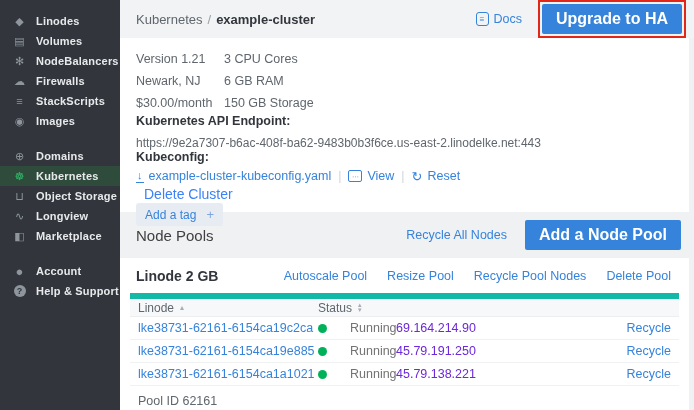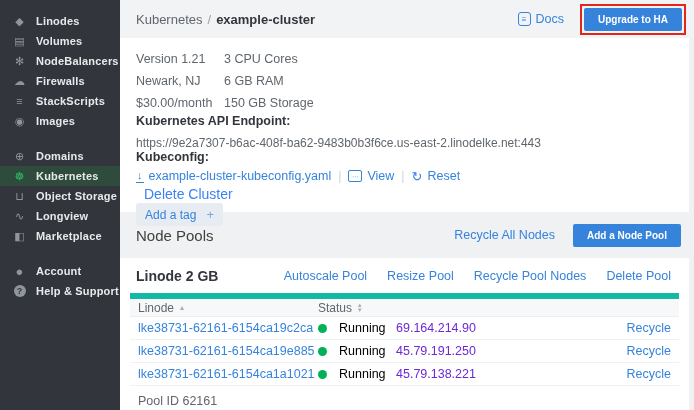--- a/index.html
+++ b/index.html
@@ -50,21 +50,21 @@
   .docs-link { display:flex; align-items:center; gap:5px; color:#3683dc; font-size:12.5px; cursor:pointer; }
   .docs-icon {
     width:13px; height:14px; border:1.4px solid #3683dc; border-radius:3px;
     display:inline-flex; align-items:center; justify-content:center;
     font-size:8px; color:#3683dc;
   }
   .annotation-box { border:2px solid #e2271a; padding:2px; }
   .btn-primary {
     background:#3683dc; color:#ffffff; border:none; cursor:pointer;
     font-family:"Liberation Sans", sans-serif;
-    font-size:10px; font-weight:700; padding:6px 14px; border-radius:2px;
+    font-size:16px; font-weight:700; padding:6px 14px; border-radius:2px;
     white-space:nowrap;
   }
   
   .card { background:#ffffff; position:absolute; left:120px; right:5px; }
   .card1 { top:38px; height:174px; padding:10px 16px 0 16px; }
   .summary-row {
     display:grid; grid-template-columns:88px auto;
     font-size:12.5px; color:#5f666d; height:22px; align-items:center;
   }
   .section-label { font-size:12.5px; font-weight:700; color:#32363c; }
@@ -116,21 +116,21 @@
     display:inline-flex; flex-direction:column; margin-left:6px;
     font-size:7px; line-height:4.5px; color:#a7adb3;
   }
   .t-row {
     display:grid; grid-template-columns:180px 78px 130px 1fr;
     height:23px; align-items:center; font-size:12.5px;
     border-bottom:1px solid #f0f1f3;
   }
   .td { padding-left:8px; white-space:nowrap; }
   .td-link { color:#3683dc; cursor:pointer; }
-  .td-status { display:flex; align-items:center; gap:12px; color:#000000; }
+  .td-status { display:flex; align-items:center; gap:23px; color:#737373; }
   .status-dot { width:9px; height:9px; border-radius:50%; background:#00b159; flex:none; }
   .td-ip { color:#6d28d9; }
   .td-action { text-align:right; padding-right:8px; font-size:12px; }
   .t-footer { font-size:12.5px; color:#5f666d; padding:8px 0 0 8px; }
 </style>
 </head>
 <body>
 
 <nav class="sidebar">
   <div class="nav-group">

